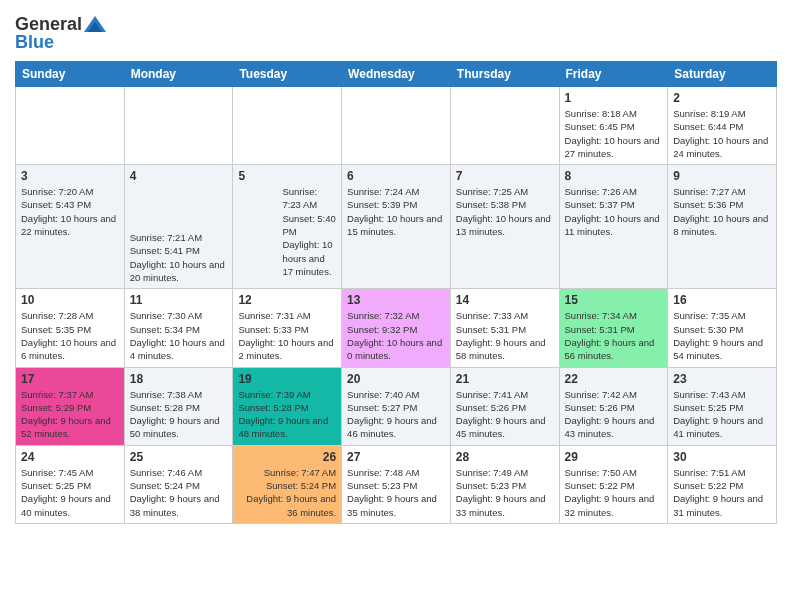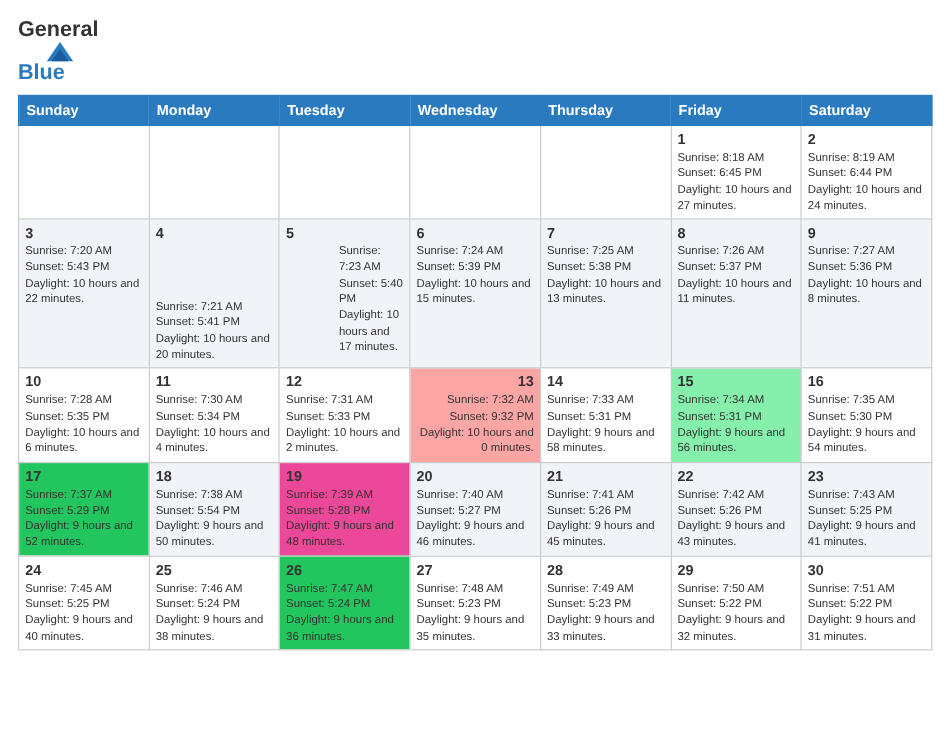--- a/index.html
+++ b/index.html
@@ -84,21 +84,21 @@
     }
     .calendar tbody tr:nth-child(even) td.empty-cell {
       background-color: #f0f4f8;
     }
   </style>
 </head>
 <body>
 
 <div class="header">
   <div class="logo">
-    <div style="display:flex; align-items:center;flex-direction:column;">
+    <div style="display:flex; align-items:center;">
       <span class="logo-general" style="font-size:18px; font-weight:bold; color:#333;">General</span>
       <svg width="22" height="20" viewBox="0 0 22 20" style="margin-left:2px; margin-top:-2px;">
         <polygon points="0,18 11,2 22,18" fill="#2a7abf"></polygon>
         <polygon points="4,18 11,8 18,18" fill="#1a5a9f"></polygon>
       </svg>
     </div>
     <span class="logo-blue" style="font-size:18px; font-weight:bold; color:#2a7abf; margin-top:-3px;">Blue</span>
   </div>
   <div class="title-block">
     <div class="month-title"></div>
@@ -194,21 +194,21 @@
           <div class="day-info" style="white-space: pre-line;">Sunrise: 7:30 AM
 Sunset: 5:34 PM
 Daylight: 10 hours and 4 minutes.</div>
         </td>
         <td style="background: rgb(255, 255, 255);">
           <span class="day-number">12</span>
           <div class="day-info" style="white-space: pre-line;">Sunrise: 7:31 AM
 Sunset: 5:33 PM
 Daylight: 10 hours and 2 minutes.</div>
         </td>
-        <td style="background: #fca5a5; text-align: right;">
+        <td style="background: #f0abfc;">
           <span class="day-number">13</span>
           <div class="day-info" style="white-space: pre-line;">Sunrise: 7:32 AM
 Sunset: 9:32 PM
 Daylight: 10 hours and 0 minutes.</div>
         </td>
         <td style="background: rgb(255, 255, 255);">
           <span class="day-number">14</span>
           <div class="day-info" style="white-space: pre-line;">Sunrise: 7:33 AM
 Sunset: 5:31 PM
 Daylight: 9 hours and 58 minutes.</div>
@@ -220,33 +220,33 @@
 Daylight: 9 hours and 56 minutes.</div>
         </td>
         <td style="background: rgb(255, 255, 255);">
           <span class="day-number">16</span>
           <div class="day-info" style="white-space: pre-line;">Sunrise: 7:35 AM
 Sunset: 5:30 PM
 Daylight: 9 hours and 54 minutes.</div>
         </td>
       </tr>
       <tr>
-        <td style="background: #22c55e;">
+        <td style="background: #ec4899;">
           <span class="day-number">17</span>
           <div class="day-info" style="white-space: pre-line;">Sunrise: 7:37 AM
 Sunset: 5:29 PM
 Daylight: 9 hours and 52 minutes.</div>
         </td>
         <td style="background: rgb(240, 244, 248);">
           <span class="day-number">18</span>
           <div class="day-info" style="white-space: pre-line;">Sunrise: 7:38 AM
-Sunset: 5:54 PM
+Sunset: 5:28 PM
 Daylight: 9 hours and 50 minutes.</div>
         </td>
-        <td style="background: #ec4899;">
+        <td style="background: #14b8a6;">
           <span class="day-number">19</span>
           <div class="day-info" style="white-space: pre-line;">Sunrise: 7:39 AM
 Sunset: 5:28 PM
 Daylight: 9 hours and 48 minutes.</div>
         </td>
         <td style="background: rgb(240, 244, 248);">
           <span class="day-number">20</span>
           <div class="day-info" style="white-space: pre-line;">Sunrise: 7:40 AM
 Sunset: 5:27 PM
 Daylight: 9 hours and 46 minutes.</div>
@@ -276,21 +276,21 @@
           <div class="day-info" style="white-space: pre-line;">Sunrise: 7:45 AM
 Sunset: 5:25 PM
 Daylight: 9 hours and 40 minutes.</div>
         </td>
         <td style="background: rgb(255, 255, 255);">
           <span class="day-number">25</span>
           <div class="day-info" style="white-space: pre-line;">Sunrise: 7:46 AM
 Sunset: 5:24 PM
 Daylight: 9 hours and 38 minutes.</div>
         </td>
-        <td style="background: #22c55e;">
+        <td style="background: #fdba74; text-align: right;">
           <span class="day-number">26</span>
           <div class="day-info" style="white-space: pre-line;">Sunrise: 7:47 AM
 Sunset: 5:24 PM
 Daylight: 9 hours and 36 minutes.</div>
         </td>
         <td style="background: rgb(255, 255, 255);">
           <span class="day-number">27</span>
           <div class="day-info" style="white-space: pre-line;">Sunrise: 7:48 AM
 Sunset: 5:23 PM
 Daylight: 9 hours and 35 minutes.</div>

